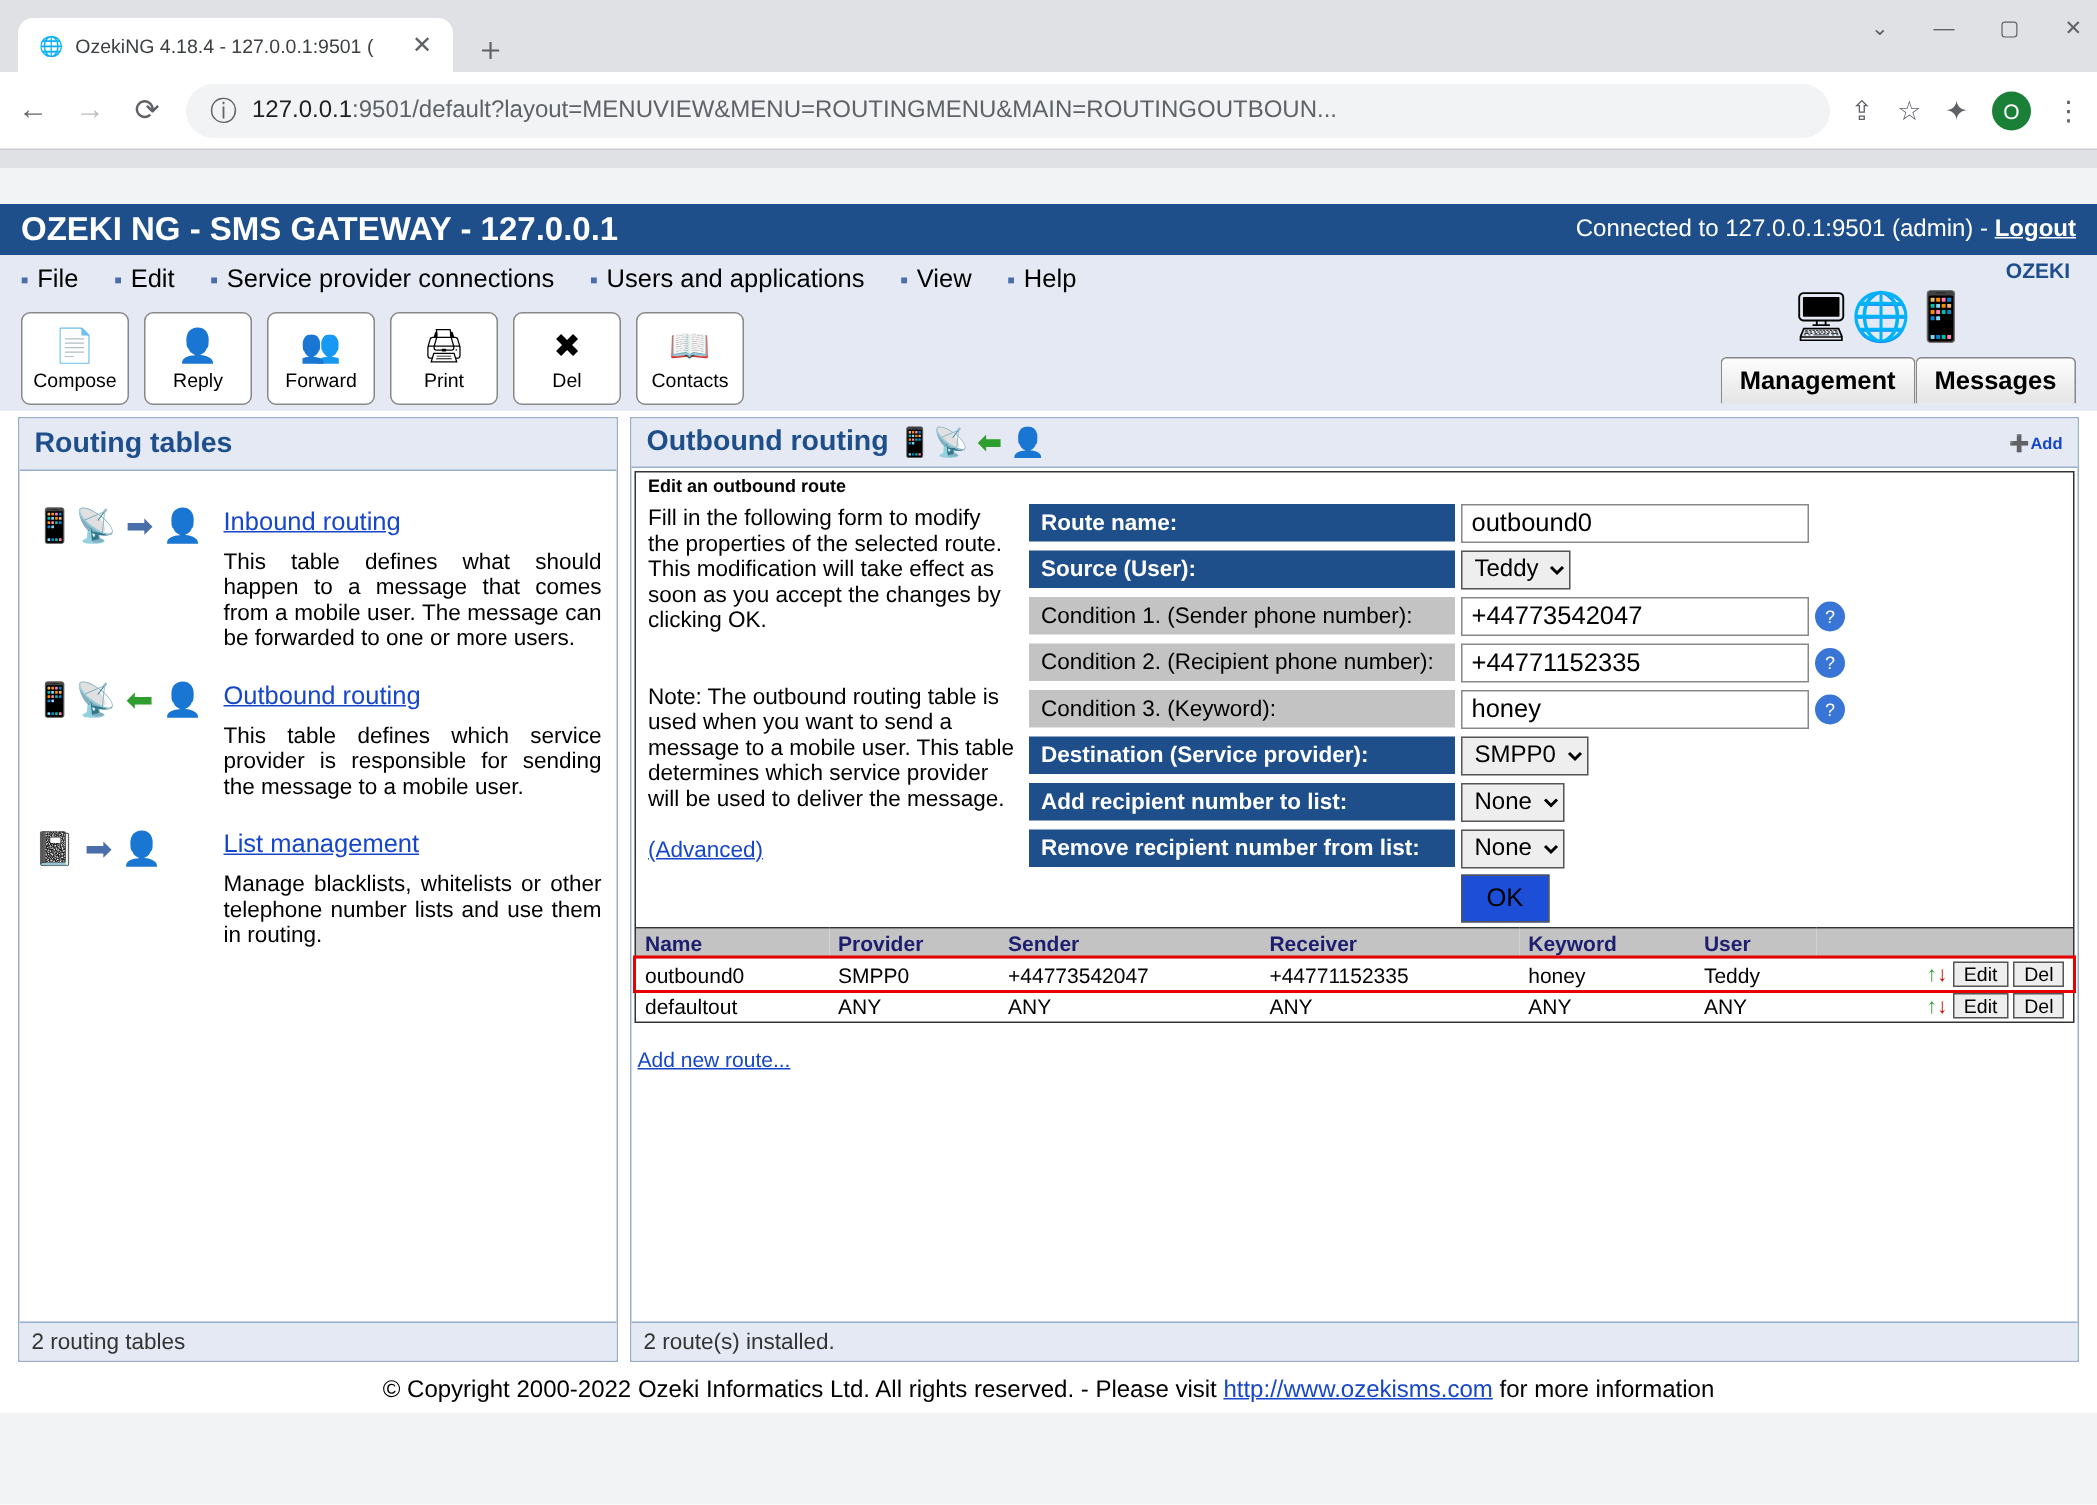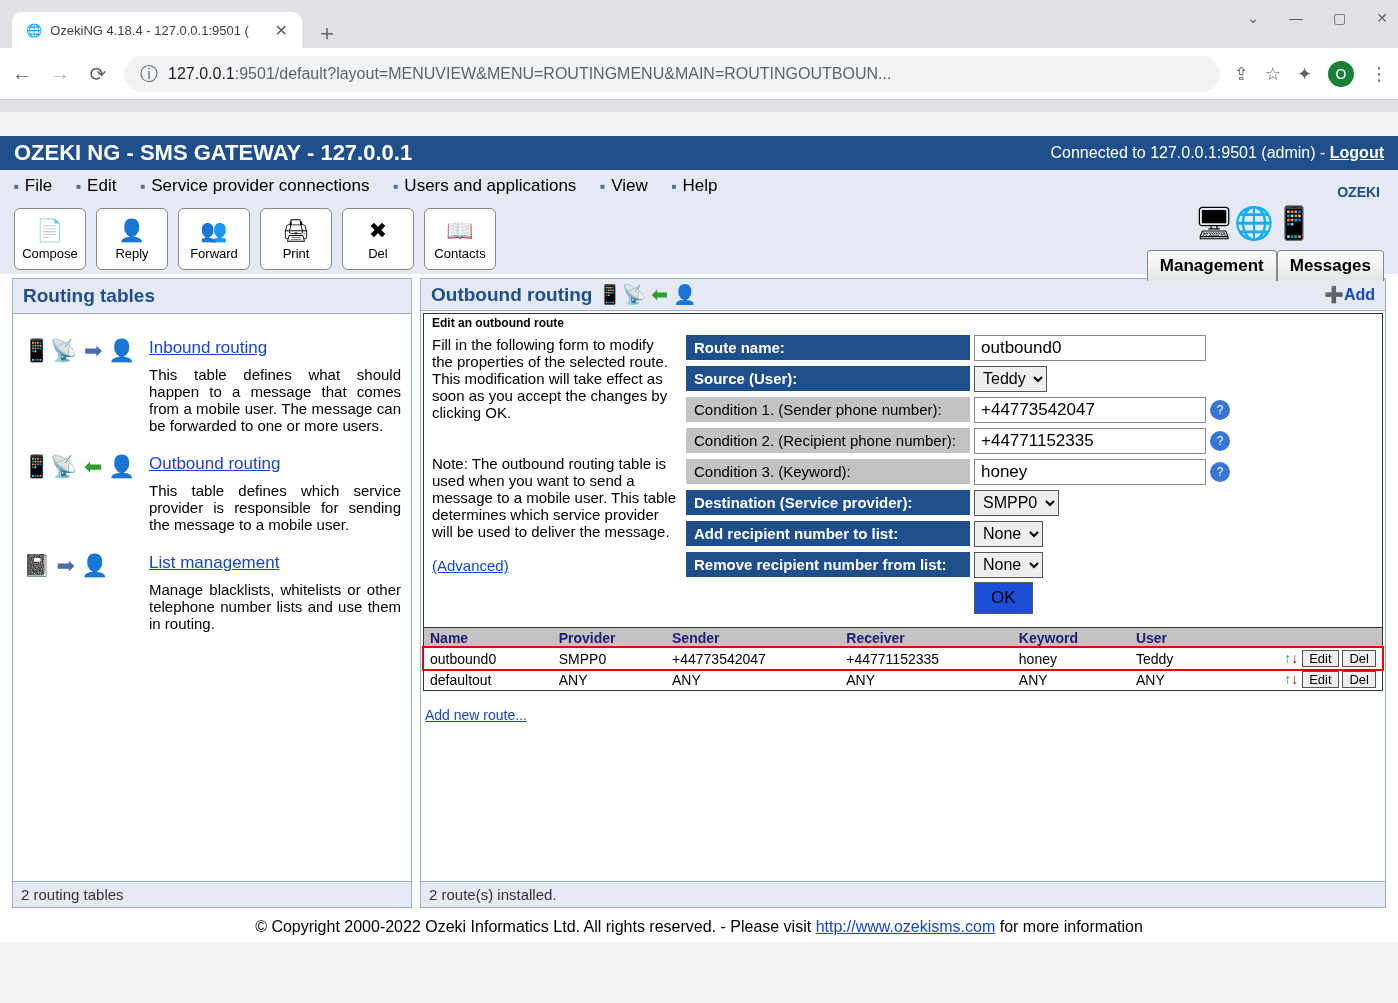--- a/index.html
+++ b/index.html
@@ -32,21 +32,21 @@
   .menu-item { display: inline-flex; align-items: center; gap: 6px; }
   .menu-item::before { content: "■"; color: #4a6ea9; font-size: 8px; }
   .menu-item a { text-decoration: none; color: #000; }
 
   
   .toolbar-btns { display: flex; gap: 10px; padding: 6px 14px 4px; background: #e4e9f3; }
   .tb-btn { border: 1px solid #888; border-radius: 6px; background: #fff; width: 72px; height: 62px; display: flex; flex-direction: column; align-items: center; justify-content: center; font-size: 13px; cursor: pointer; gap: 2px;}
   .tb-btn .icon { font-size: 22px; }
 
   
-  .right-area { position: absolute; right: 14px; top: 12px; width: 260px; }
+  .right-area { position: absolute; right: 14px; top: 0; width: 260px; }
   .ozeki-brand { text-align: right; font-weight: bold; color: #1e4f8a; font-size: 14px; margin: 2px 4px 4px 0; }
   .logo-graphic { height: 46px; text-align: center; font-size: 32px; }
   .big-tabs { display: flex; justify-content: flex-end; }
   .big-tab { border: 1px solid #888; border-bottom: none; background: linear-gradient(#fdfdfd,#e5e5e5); font-weight: bold; font-size: 17px; padding: 5px 12px; border-radius: 4px 4px 0 0; cursor: pointer; }
 
   
   .main-wrap { display: flex; gap: 8px; padding: 4px 12px; background: #fff;}
   .panel { border: 1px solid #9aafc9; background: #fff; display: flex; flex-direction: column; }
   .panel-title { background: #e4e9f3; border-bottom: 1px solid #9aafc9; padding: 6px 10px; font-size: 19px; color: #1e4f8a; font-weight: bold; }
   .panel-footer { background: #e4e9f3; border-top: 1px solid #9aafc9; padding: 4px 8px; font-size: 15px; color: #333; }
@@ -57,41 +57,41 @@
 
   
   .route-entry { display: flex; gap: 10px; margin: 14px 0 20px; }
   .route-icons { width: 116px; flex-shrink: 0; font-size: 22px; white-space: nowrap; }
   .route-text a { color: #1646c9; text-decoration: underline; font-size: 17px;}
   .route-desc { margin-top: 8px; font-size: 15px; text-align: justify;}
 
   
   .right-top { display: flex; justify-content: space-between; align-items: center; background: #e4e9f3; border-bottom: 1px solid #9aafc9; padding: 4px 10px;}
   .right-top-title { font-size: 19px; color: #1e4f8a; font-weight: bold; display: flex; align-items: center; gap: 6px;}
-  .add-link { color: #1646c9; text-decoration: none; font-size: 16px; font-weight: bold;}
+  .add-link { color: #1646c9; text-decoration: none; font-size: 11px; font-weight: bold;}
 
   
   .form-box { border: 1px solid #333; margin: 2px; display: flex; flex-direction: column;}
   .form-heading { font-size: 12px; font-weight: bold; padding: 2px 8px;}
   .form-grid { display: flex; }
   .form-desc { width: 262px; padding: 4px 8px; font-size: 15px;}
   .form-desc a { color: #1646c9; text-decoration: underline;}
   .form-fields { flex: 1;}
   .frow { display: flex; align-items: center; min-height: 31px;}
   .frow .lab { width: 284px; padding: 4px 8px; font-size: 15px;}
   .frow.blue .lab { background: #1e4f8a; color: #fff; font-weight: bold;}
   .frow.grey .lab { background: #c3c3c3; color: #000; font-weight: normal;}
   .frow .val { flex: 1; padding: 2px 4px; display:flex; align-items:center; gap:4px;}
   .frow input[type=text] { width: 232px; height: 26px; font-size: 17px; padding: 2px 6px; border: 1px solid #888;}
   .frow select { height: 26px; font-size: 16px; padding: 1px 4px; border: 1px solid #555; background: #eee;}
   .frow button { height: 32px; padding: 2px 16px; font-size: 17px; border: 1px solid #555; background: #1d4ed8; cursor: pointer;}
   .help-icon { width: 20px; height: 20px; border-radius: 50%; background: #3875d7; color: #fff; font-size: 12px; display: inline-flex; align-items: center; justify-content: center;}
 
   
-  .rtable { width: 100%; border-collapse: collapse; font-size: 14px; margin-top:11px;}
+  .rtable { width: 100%; border-collapse: collapse; font-size: 14px; margin-top:1px;}
   .rtable th { background: #c3c3c3; color: #1e1e70; text-align: left; font-weight: bold; padding: 2px 6px; border-top: 1px solid #333;}
   .rtable td { padding: 2px 6px;}
   .rtable tr.highlighted { outline: 2px solid #e60000;}
   .row-btns { white-space: nowrap; text-align:right;}
   .row-btns .arr { font-size: 14px; }
   .row-btn { border: 1px solid #555; background: #eee; padding: 0 6px; font-size: 13px; cursor: pointer;}
   .addlink { color: #1646c9; text-decoration: underline; display: inline-block; margin: 14px 4px;}
 
   
   .page-footer { font-size: 16px; text-align: center; padding: 6px; background: #fff;}

